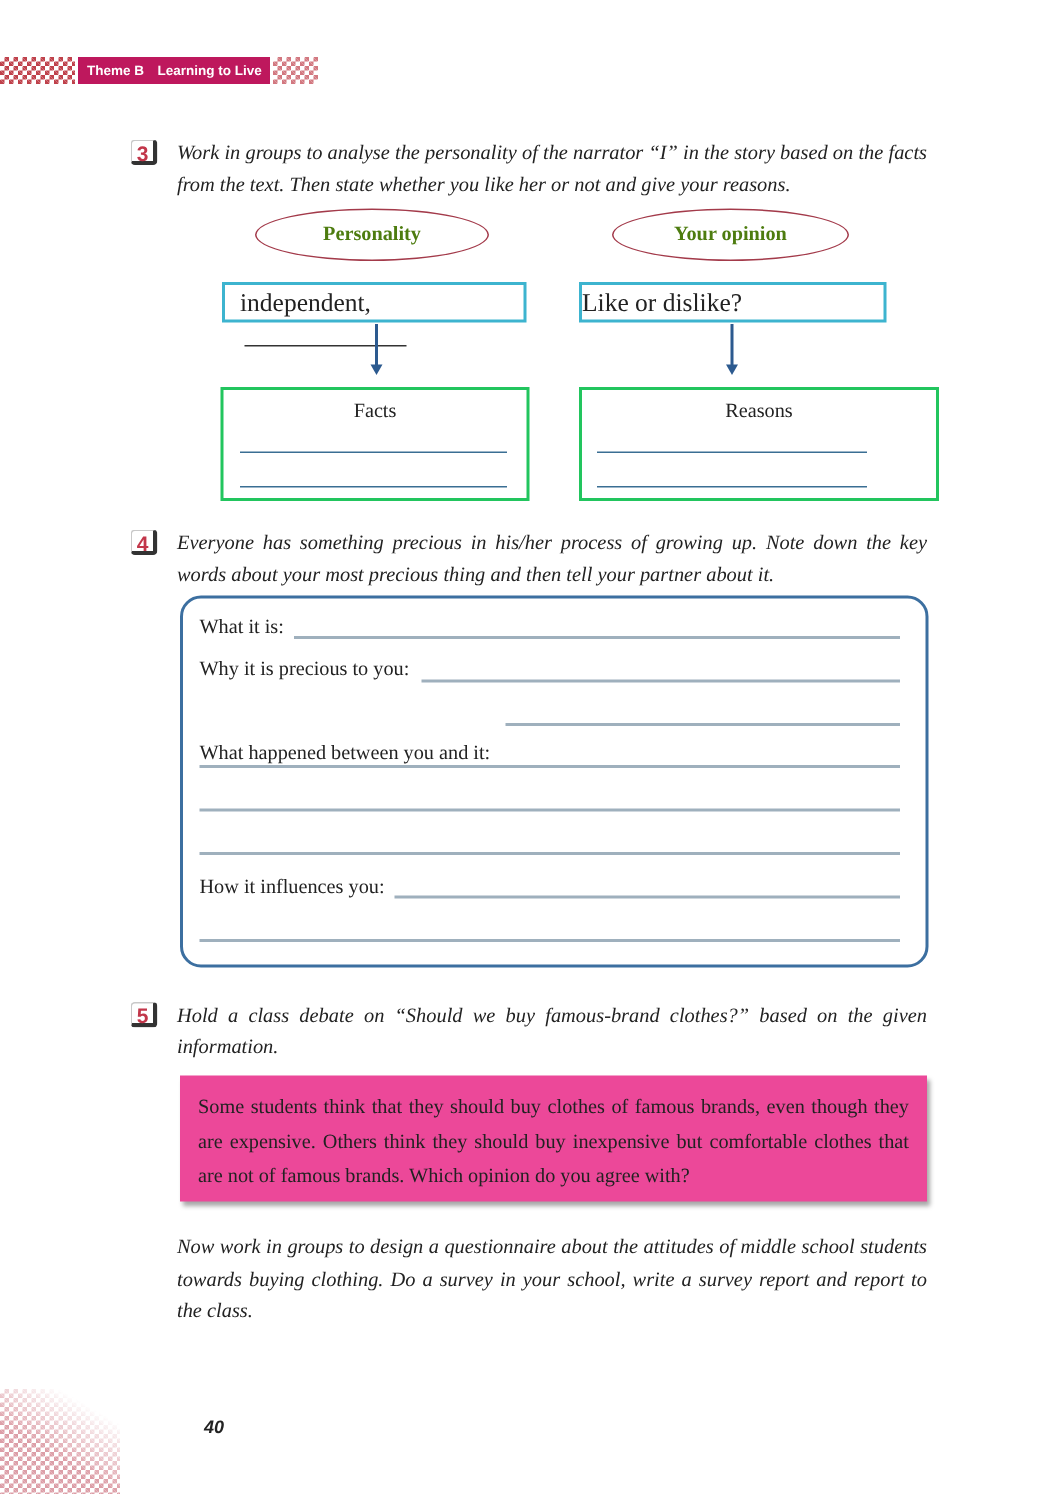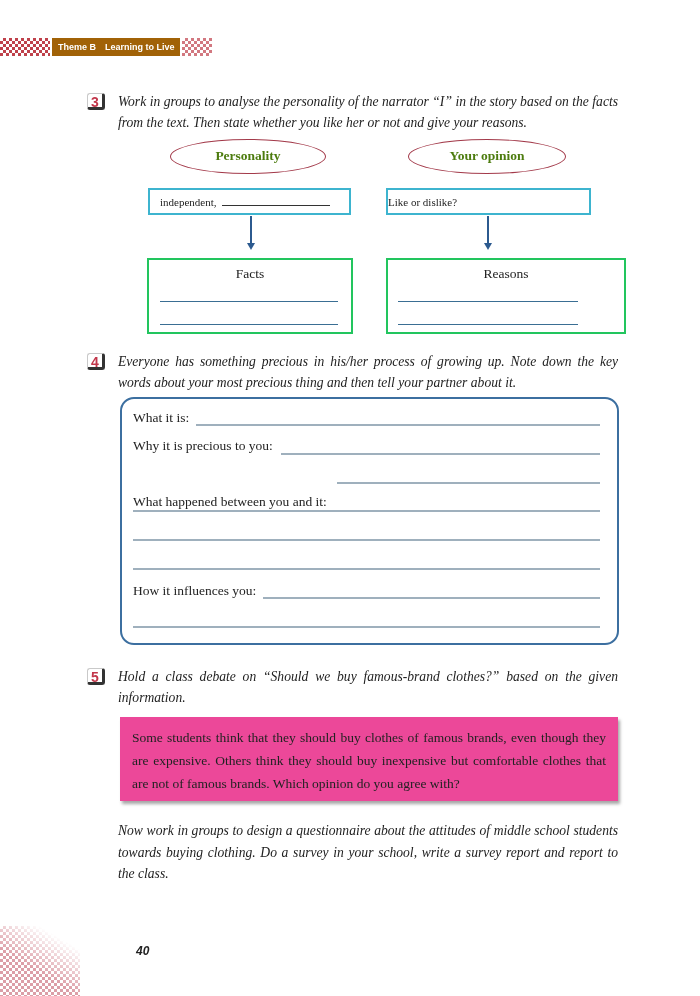--- a/index.html
+++ b/index.html
@@ -5,28 +5,28 @@
   html,body{margin:0;padding:0;}
   body{width:700px;height:996px;background:#ffffff;position:relative;overflow:hidden;font-family:"Liberation Serif","DejaVu Serif",serif;color:#222;}
   .abs{position:absolute;}
   
   .header{left:0;top:38px;width:215px;height:18px;}
   .checker{position:absolute;top:0;height:18px;
     background-image:
       linear-gradient(45deg,#b5202c 25%,transparent 25%,transparent 75%,#b5202c 75%),
       linear-gradient(45deg,#b5202c 25%,transparent 25%,transparent 75%,#b5202c 75%);
     background-size:6px 6px;background-position:0 0,3px 3px;opacity:.85;}
-  .theme-tag{position:absolute;left:52px;top:0;height:18px;width:128px;background:#a16207;color:#fff;font-family:"Liberation Sans","DejaVu Sans",sans-serif;font-weight:bold;font-size:9px;line-height:18px;padding-left:6px;box-sizing:border-box;white-space:nowrap;}
+  .theme-tag{position:absolute;left:52px;top:0;height:18px;width:128px;background:#be185d;color:#fff;font-family:"Liberation Sans","DejaVu Sans",sans-serif;font-weight:bold;font-size:9px;line-height:18px;padding-left:6px;box-sizing:border-box;white-space:nowrap;}
   .theme-tag span+span{margin-left:9px;}
   
   .num{width:18px;height:17px;border:1px solid #c9c9c9;border-right:3px solid #333;border-bottom:3px solid #333;border-radius:3px;background:#fff;color:#c2364a;font-family:"Liberation Sans","DejaVu Sans",sans-serif;font-weight:bold;font-size:14px;line-height:16px;text-align:center;box-sizing:border-box;}
   .instr{font-style:italic;font-size:13.6px;line-height:21px;text-align:justify;}
   
   .oval{border:1.5px solid #a33a4a;border-radius:50%;text-align:center;color:#4d7c0f;font-weight:bold;font-size:13.5px;box-sizing:border-box;}
-  .cyanbox{border:2px solid #3db4cf;box-sizing:border-box;font-size:11px;}
+  .cyanbox{border:2px solid #3db4cf;box-sizing:border-box;font-size:17px;}
   .arrow{width:2px;background:#2c5a8f;}
   .arrowhead{width:0;height:0;border-left:4px solid transparent;border-right:4px solid transparent;border-top:7px solid #2c5a8f;}
   .redbox{border:2px solid #22c55e;box-sizing:border-box;text-align:center;font-size:13.5px;}
   .wline{position:absolute;height:1px;background:#3a6e93;}
   .blank{display:inline-block;border-bottom:1px solid #333;vertical-align:baseline;}
   
   .notebox{border:2px solid #3c6fa0;border-radius:14px;box-sizing:border-box;}
   .nline{position:absolute;font-size:13.5px;}
   .gline{position:absolute;height:1.5px;background:#9fb0bd;}
   

